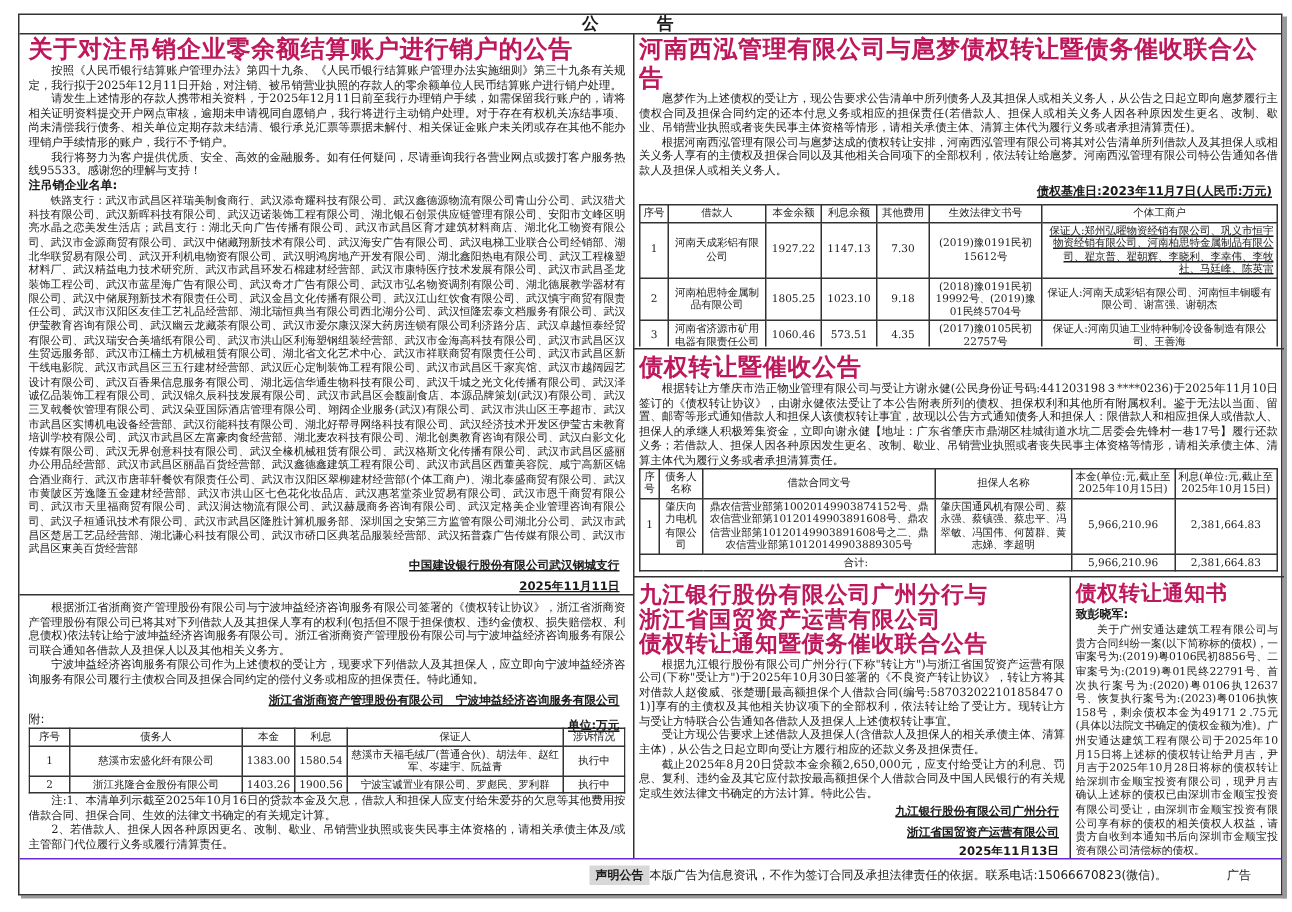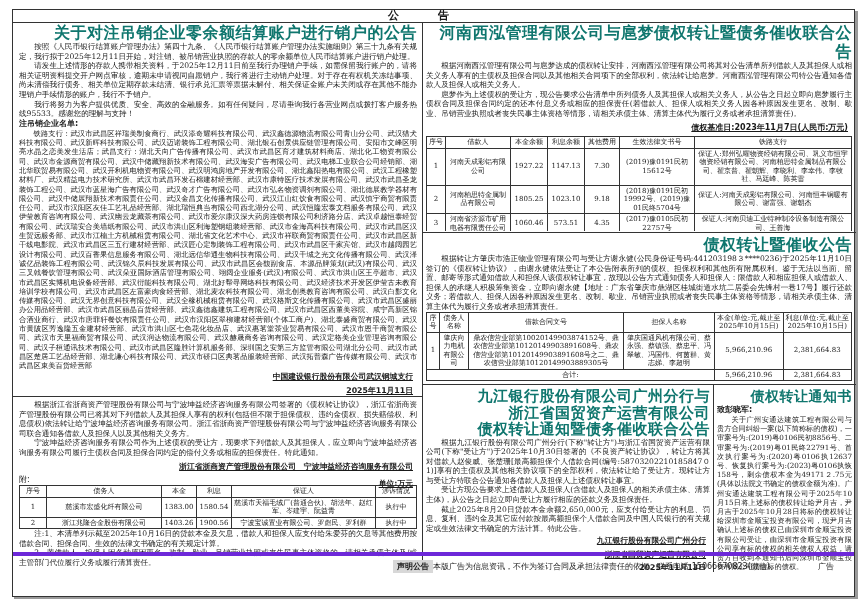--- a/index.html
+++ b/index.html
@@ -5,30 +5,30 @@
   html, body { margin:0; padding:0; background:#ffffff; }
   body { width:861px; height:608px; overflow:hidden; position:relative; font-family:"DejaVu Serif", serif; color:#1a1a1a; }
   .page { position:absolute; left:12px; top:9px; width:843px; height:588px; border:1px solid #333; box-sizing:border-box; background:#fff; }
   .masthead { position:absolute; left:0; top:0; width:100%; height:12px; border-bottom:1px solid #333; }
   .masthead span { position:absolute; top:-2px; font-family:"DejaVu Sans", sans-serif; font-weight:bold; font-size:11px; }
   .mh-l { left:375px; }
   .mh-r { left:425px; }
   .box { position:absolute; box-sizing:border-box; overflow:hidden; }
   .vline { position:absolute; background:#333; width:1px; }
   .hline { position:absolute; background:#333; height:1px; }
-  .title { font-family:"DejaVu Sans", sans-serif; text-align:right; font-weight:bold; color:#0f766e; letter-spacing:0.5px; margin:0; }
+  .title { font-family:"DejaVu Sans", sans-serif; text-align:left; font-weight:bold; color:#be185d; letter-spacing:0.5px; margin:0; }
   .t-big { font-size:16px; line-height:19px; }
   .p { font-size:7.6px; line-height:9.6px; margin:0; text-indent:2em; text-align:justify; }
   .hdr { font-family:"DejaVu Sans", sans-serif; font-weight:bold; font-size:8px; line-height:10px; margin:0; }
   .right { text-align:right; }
   .sig { font-family:"DejaVu Sans", sans-serif; font-weight:bold; font-size:7.8px; line-height:9.5px; text-align:right; margin:4px;text-decoration:underline; }
   table { border-collapse:collapse; width:100%; }
   td, th { border:1px solid #333; font-size:7px; line-height:8.5px; padding:1px 2px; text-align:center; font-weight:normal; vertical-align:middle; }
-  td.l { text-align:center; }
-  .footer { position:absolute; left:0; top:542px; width:100%; height:26px; border-top:4px solid #6d28d9; }
+  td.l { text-align:right;text-decoration:underline; }
+  .footer { position:absolute; left:0; top:562px; width:100%; height:26px; border-top:1px solid #6d28d9; }
   .footer .tag { position:absolute; left:380px; top:4px; background:#d8d8d8; font-family:"DejaVu Sans", sans-serif; font-weight:bold; font-size:8px; padding:1px 4px; }
   .footer .txt { position:absolute; left:420px; top:5px; font-family:"DejaVu Sans", sans-serif; font-size:8px; }
   .footer .ad { position:absolute; right:20px; top:5px; font-family:"DejaVu Sans", sans-serif; font-size:8px; }
   .shadow-b { position:absolute; left:14px; top:596px; width:843px; height:3px; background:#9a9a9a; }
   .shadow-r { position:absolute; left:855px; top:11px; width:3px; height:588px; background:#9a9a9a; }
 </style>
 </head>
 <body>
 
 <div class="shadow-r"></div>
@@ -54,33 +54,33 @@
     <p class="p">请发生上述情形的存款人携带相关资料，于2025年12月11日前至我行办理销户手续，如需保留我行账户的，请将相关证明资料提交开户网点审核，逾期未申请视同自愿销户，我行将进行主动销户处理。对于存在有权机关冻结事项、尚未清偿我行债务、相关单位定期存款未结清、银行承兑汇票等票据未解付、相关保证金账户未关闭或存在其他不能办理销户手续情形的账户，我行不予销户。</p>
     <p class="p">我行将努力为客户提供优质、安全、高效的金融服务。如有任何疑问，尽请垂询我行各营业网点或拨打客户服务热线95533。感谢您的理解与支持！</p>
     <p class="hdr">注吊销企业名单:</p>
     <p class="p" style="font-size:7.3px; line-height:9.3px;">铁路支行：武汉市武昌区祥瑞美制食商行、武汉添奇耀科技有限公司、武汉鑫德源物流有限公司青山分公司、武汉猎犬科技有限公司、武汉新晖科技有限公司、武汉迈诺装饰工程有限公司、湖北银石创景供应链管理有限公司、安阳市文峰区明亮水晶之恋美发生活店；武昌支行：湖北天向广告传播有限公司、武汉市武昌区育才建筑材料商店、湖北化工物资有限公司、武汉市金源商贸有限公司、武汉中储藏翔新技术有限公司、武汉海安广告有限公司、武汉电梯工业联合公司经销部、湖北华联贸易有限公司、武汉开利机电物资有限公司、武汉明鸿房地产开发有限公司、湖北鑫阳热电有限公司、武汉工程橡塑材料厂、武汉精益电力技术研究所、武汉市武昌环发石棉建材经营部、武汉市康特医疗技术发展有限公司、武汉市武昌圣龙装饰工程公司、武汉市蓝星海广告有限公司、武汉奇才广告有限公司、武汉市弘名物资调剂有限公司、湖北德展教学器材有限公司、武汉中储展翔新技术有限责任公司、武汉金昌文化传播有限公司、武汉江山红饮食有限公司、武汉慎宇商贸有限责任公司、武汉市汉阳区友佳工艺礼品经营部、湖北瑞恒典当有限公司西北湖分公司、武汉恒隆宏泰文档服务有限公司、武汉伊莹教育咨询有限公司、武汉幽云龙藏茶有限公司、武汉市爱尔康汉深大药房连锁有限公司利济路分店、武汉卓越恒泰经贸有限公司、武汉瑞安合美墙纸有限公司、武汉市洪山区利海塑钢组装经营部、武汉市金海高科技有限公司、武汉市武昌区汉生贸远服务部、武汉市江楠土方机械租赁有限公司、湖北省文化艺术中心、武汉市祥联商贸有限责任公司、武汉市武昌区新干线电影院、武汉市武昌区三五行建材经营部、武汉匠心定制装饰工程有限公司、武汉市武昌区千家宾馆、武汉市越阔园艺设计有限公司、武汉百香果信息服务有限公司、湖北远信华通生物科技有限公司、武汉千城之光文化传播有限公司、武汉泽诚亿品装饰工程有限公司、武汉锦久辰科技发展有限公司、武汉市武昌区会馥副食店、本源品牌策划(武汉)有限公司、武汉三叉戟餐饮管理有限公司、武汉朵亚国际酒店管理有限公司、翊阔企业服务(武汉)有限公司、武汉市洪山区王亭超市、武汉市武昌区实博机电设备经营部、武汉衍能科技有限公司、湖北好帮寻网络科技有限公司、武汉经济技术开发区伊莹古未教育培训学校有限公司、武汉市武昌区左富豪肉食经营部、湖北麦农科技有限公司、湖北创奥教育咨询有限公司、武汉白影文化传媒有限公司、武汉无界创意科技有限公司、武汉全椽机械租赁有限公司、武汉格斯文化传播有限公司、武汉市武昌区盛丽办公用品经营部、武汉市武昌区丽晶百货经营部、武汉鑫德鑫建筑工程有限公司、武汉市武昌区西董美容院、咸宁高新区锦合酒业商行、武汉市唐菲轩餐饮有限责任公司、武汉市汉阳区翠柳建材经营部(个体工商户)、湖北泰盛商贸有限公司、武汉市黄陂区芳逸隆五金建材经营部、武汉市洪山区七色花化妆品店、武汉惠茗堂茶业贸易有限公司、武汉市恩千商贸有限公司、武汉市天里福商贸有限公司、武汉润达物流有限公司、武汉赫晟商务咨询有限公司、武汉定格美企业管理咨询有限公司、武汉子桓通讯技术有限公司、武汉市武昌区隆胜计算机服务部、深圳国之安第三方监管有限公司湖北分公司、武汉市武昌区楚居工艺品经营部、湖北谦心科技有限公司、武汉市硚口区典茗品服装经营部、武汉拓普森广告传媒有限公司、武汉市武昌区東美百货经营部</p>
     <p class="sig" style="margin-top:2px;">中国建设银行股份有限公司武汉钢城支行</p>
     <p class="sig">2025年11月11日</p>
   </div>
 
   <div class="box" style="left:413px; top:13px; width:426px; height:208px;">
     <h1 class="title t-big">河南西泓管理有限公司与扈梦债权转让暨债务催收联合公告</h1>
+    <p class="p">扈梦作为上述债权的受让方，现公告要求公告清单中所列债务人及其担保人或相关义务人，从公告之日起立即向扈梦履行主债权合同及担保合同约定的还本付息义务或相应的担保责任(若借款人、担保人或相关义务人因各种原因发生更名、改制、歇业、吊销营业执照或者丧失民事主体资格等情形，请相关承债主体、清算主体代为履行义务或者承担清算责任)。</p>
     <p class="p">根据河南西泓管理有限公司与扈梦达成的债权转让安排，河南西泓管理有限公司将其对公告清单所列借款人及其担保人或相关义务人享有的主债权及担保合同以及其他相关合同项下的全部权利，依法转让给扈梦。河南西泓管理有限公司特公告通知各借款人及担保人或相关义务人。</p>
-    <p class="p">扈梦作为上述债权的受让方，现公告要求公告清单中所列债务人及其担保人或相关义务人，从公告之日起立即向扈梦履行主债权合同及担保合同约定的还本付息义务或相应的担保责任(若借款人、担保人或相关义务人因各种原因发生更名、改制、歇业、吊销营业执照或者丧失民事主体资格等情形，请相关承债主体、清算主体代为履行义务或者承担清算责任)。</p>
     <p class="sig right" style="font-size:8px;">债权基准日:2023年11月7日(人民币:万元)</p>
     <table>
       <tbody>
           <tr>
         <th style="width:14px;">序号</th>
         <th style="width:60px;">借款人</th>
         <th style="width:32px;">本金余额</th>
         <th style="width:32px;">利息余额</th>
         <th style="width:30px;">其他费用</th>
         <th style="width:70px;">生效法律文书号</th>
-        <th>铁路支行</th>
+        <th>个体工商户</th>
       </tr>
       <tr>
         <td>1</td>
         <td>河南天成彩铝有限公司</td>
         <td>1927.22</td>
         <td>1147.13</td>
         <td>7.30</td>
         <td>(2019)豫0191民初15612号</td>
         <td class="l">保证人:郑州弘曜物资经销有限公司、巩义市恒宇物资经销有限公司、河南柏思特金属制品有限公司、翟京普、翟朝辉、李晓利、李幸伟、李牧社、马廷峰、陈英雷</td>
       </tr>

